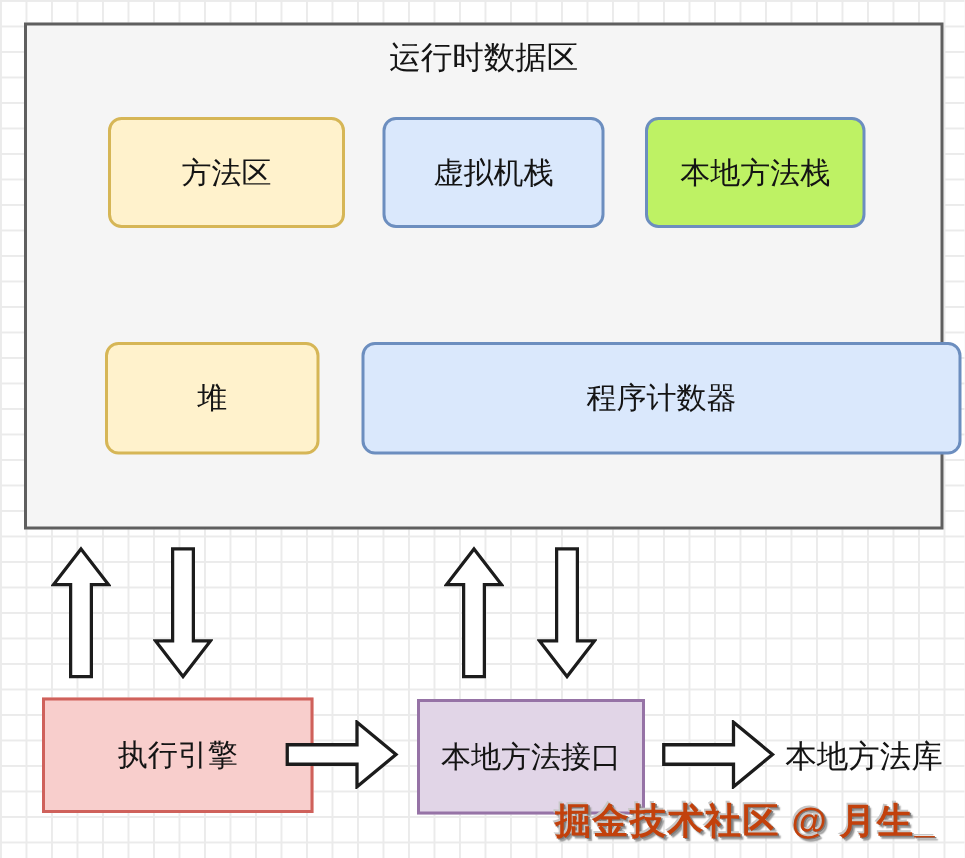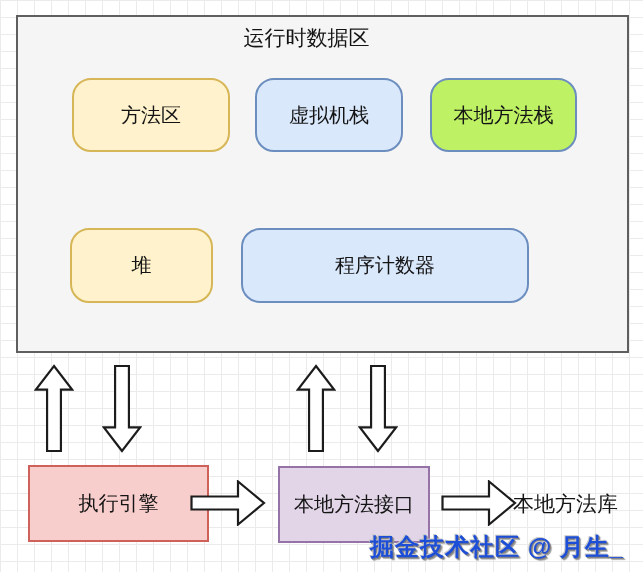--- a/index.html
+++ b/index.html
@@ -11,39 +11,39 @@
       linear-gradient(#ebebeb 1px, transparent 1px),
       linear-gradient(90deg, #ebebeb 1px, transparent 1px);
     background-size:17px 17px;
   }
   .abs { position:absolute; box-sizing:border-box; }
   .container {
     left:16px; top:15px; width:613px; height:338px;
     background:#f5f5f5; border:2px solid #5f5f5f;
   }
   .container-title {
-    left:0; top:24px; width:613px; text-align:center;
+    left:16px; top:24px; width:613px; text-align:center;
     font-size:21px; color:#141414;
   }
   .box {
     display:flex; align-items:center; justify-content:center;
     font-size:20px; color:#141414; text-align:center;
     border:2px solid; box-sizing:border-box;
   }
-  .rounded { border-radius:19px; }
+  .rounded { border-radius:9px; }
   .node-label { pointer-events:none; }
   .arrow-svg { display:block; }
   .plain-label {
     display:flex; align-items:center; justify-content:flex-start;
     font-size:21px; color:#141414;
   }
   .watermark {
     left:370px; top:531px; width:268px; height:34px;
     font-size:24px; font-weight:bold; letter-spacing:1px;
-    color:#1d4ed8; white-space:nowrap;
+    color:#c2410c; white-space:nowrap;
     text-shadow:-1px -1px 0 #c7c7c7, 1px 1px 0 #7e7e7e, 2px 2px 1px #9a9a9a;
     z-index:5;
   }
 </style>
 </head>
 <body>
 
 <div class="abs container"></div>
 <div class="abs container-title">运行时数据区</div>
 
@@ -56,21 +56,21 @@
 </div>
 
 <div class="abs box rounded" style="left: 430px; top: 78px; width: 147px; height: 74px; background-color: #bef264; border-color: rgb(108, 142, 191);">
   <span class="node-label">本地方法栈</span>
 </div>
 
 <div class="abs box rounded" style="left: 70px; top: 228px; width: 143px; height: 75px; background-color: rgb(255, 242, 204); border-color: rgb(214, 182, 86);">
   <span class="node-label">堆</span>
 </div>
 
-<div class="abs box rounded" style="left: 241px; top: 228px; width: 288px; height: 75px; background-color: rgb(218, 232, 252); border-color: rgb(108, 142, 191);">
+<div class="abs box rounded" style="left: 241px; top: 228px; width: 400px; height: 75px; background-color: rgb(218, 232, 252); border-color: rgb(108, 142, 191);">
   <span class="node-label">程序计数器</span>
 </div>
 
 <div class="abs" style="left:34px; top:364px; width:40px; height:89px;">
   <svg class="arrow-svg" width="40" height="89" viewBox="0 0 40 90">
     <polygon points="20,2 38.5,26 27,26 27,88 13,88 13,26 1.5,26" fill="#ffffff" stroke="#1c1c1c" stroke-width="2.2" stroke-linejoin="miter"></polygon>
   </svg>
 </div>
 <div class="abs" style="left:102px; top:364px; width:40px; height:89px;">
   <svg class="arrow-svg" width="40" height="89" viewBox="0 0 40 90">
@@ -102,17 +102,17 @@
 <div class="abs box" style="left: 278px; top: 466px; width: 152px; height: 77px; background-color: rgb(225, 213, 231); border-color: rgb(150, 115, 166); justify-content: center;">
   <span class="node-label">本地方法接口</span>
 </div>
 
 <div class="abs" style="left:441px; top:480px; width:76px; height:46px;">
   <svg class="arrow-svg" width="76" height="46" viewBox="0 0 76 46">
     <polygon points="74,23 48,44.5 48,29.5 1.5,29.5 1.5,16.5 48,16.5 48,1.5" fill="#ffffff" stroke="#1c1c1c" stroke-width="2.2" stroke-linejoin="miter"></polygon>
   </svg>
 </div>
 
-<div class="abs plain-label" style="left:513px; top:465px; width:126px; height:77px;">
+<div class="abs plain-label" style="left:513px; top:465px; width:126px; height:77px;justify-content:center;">
   <span class="node-label">本地方法库</span>
 </div>
 
 <div class="abs watermark">掘金技术社区 @ 月生_</div>
 
 </body></html>

